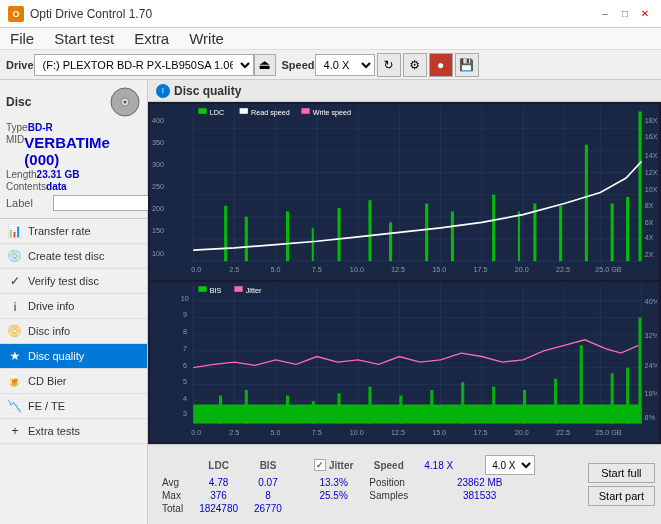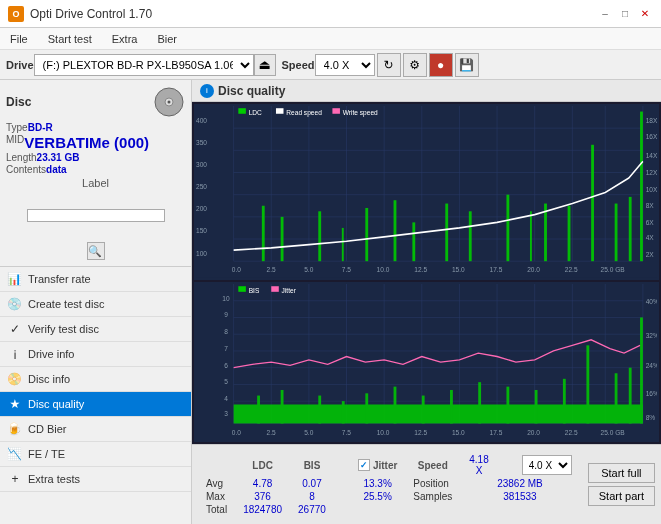--- a/index.html
+++ b/index.html
@@ -9,44 +9,44 @@
     .titlebar { background: #fff; display: flex; align-items: center; justify-content: space-between; padding: 4px 8px; border-bottom: 1px solid #ccc; height: 28px; }
     .titlebar-left { display: flex; align-items: center; gap: 6px; }
     .titlebar-icon { width: 16px; height: 16px; background: #e87c00; border-radius: 2px; display: flex; align-items: center; justify-content: center; color: white; font-size: 9px; font-weight: bold; }
     .titlebar-title { font-size: 12px; color: #333; }
     .titlebar-controls { display: flex; gap: 4px; }
     .titlebar-btn { width: 16px; height: 16px; display: flex; align-items: center; justify-content: center; font-size: 10px; color: #666; cursor: pointer; }
     .titlebar-btn.close { color: #c00; }
 
     
     .menubar { background: #f8f8f8; display: flex; align-items: center; padding: 2px 4px; border-bottom: 1px solid #ddd; height: 22px; gap: 8px; }
-    .menu-item { padding: 2px 6px; font-size: 11px; color: #333; cursor: pointer; }
+    .menu-item { padding: 2px 6px; font-size: 15px; color: #333; cursor: pointer; }
 
     
     .drivebar { background: #f0f0f0; display: flex; align-items: center; padding: 3px 6px; border-bottom: 1px solid #ccc; height: 30px; }
     .drivebar-label { font-size: 11px; color: #333; font-weight: bold; }
     .drive-select { height: 22px; font-size: 11px; border: 1px solid #aaa; background: white; padding: 0 4px; flex: 1; max-width: 220px; }
     .drive-icon-btn { width: 22px; height: 22px; background: #e8e8e8; border: 1px solid #aaa; display: flex; align-items: center; justify-content: center; cursor: pointer; font-size: 13px; }
     .speed-label { font-size: 11px; color: #333; font-weight: bold; margin-left: 6px; }
     .speed-select { height: 22px; font-size: 11px; border: 1px solid #aaa; background: white; padding: 0 4px; width: 60px; }
     .toolbar-icon-btn { width: 24px; height: 24px; background: #e8e8e8; border: 1px solid #aaa; display: flex; align-items: center; justify-content: center; cursor: pointer; font-size: 12px; margin-left: 2px; }
 
     
     .main { display: flex; height: calc(524px - 80px); }
 
     
-    .sidebar { width: 192px; background: #f0f0f0; border-right: 1px solid #ccc; display: flex; flex-direction: column; }
+    .sidebar { width: 148px; background: #f0f0f0; border-right: 1px solid #ccc; display: flex; flex-direction: column; }
     .disc-info-panel { padding: 6px; border-bottom: 1px solid #ccc; }
     .disc-header { display: flex; align-items: center; justify-content: space-between; margin-bottom: 4px; }
     .disc-title { font-size: 12px; font-weight: bold; color: #333; }
     .disc-icon { width: 32px; height: 32px; }
     .disc-row { display: flex; margin-bottom: 1px; font-size: 10px; }
     .disc-row-label { color: #555; }
     .disc-row-value { color: #0000cc; font-weight: bold; }
-    .label-row { display: flex; align-items: center; gap: 20px; margin-top: 2px; flex-direction: column; }
+    .label-row { display: flex; align-items: center; gap: 20px; margin-top: 2px; }
     .label-input { flex: 1; height: 16px; border: 1px solid #aaa; font-size: 10px; padding: 0 2px; }
     .label-btn { width: 18px; height: 18px; background: #e8e8e8; border: 1px solid #aaa; display: flex; align-items: center; justify-content: center; cursor: pointer; font-size: 11px; }
 
     .nav-item { display: flex; align-items: center; padding: 5px 8px; cursor: pointer; font-size: 11px; color: #333; border-bottom: 1px solid #ddd; gap: 6px; }
     .nav-item.active { background: #0078d7; color: white; }
     .nav-icon { width: 14px; height: 14px; display: flex; align-items: center; justify-content: center; font-size: 12px; flex-shrink: 0; }
 
     
     .right-panel { flex: 1; display: flex; flex-direction: column; background: #1a1a2e; overflow: hidden; }
     .panel-header { background: #e8e8e8; display: flex; align-items: center; padding: 2px 8px; height: 22px; border-bottom: 1px solid #ccc; }
@@ -82,21 +82,21 @@
     <div class="titlebar-btn">–</div>
     <div class="titlebar-btn">□</div>
     <div class="titlebar-btn close">✕</div>
   </div>
 </div>
 
 <div class="menubar">
   <span class="menu-item">File</span>
   <span class="menu-item">Start test</span>
   <span class="menu-item">Extra</span>
-  <span class="menu-item">Bier</span>
+  <span class="menu-item">Write</span>
 </div>
 
 <div class="drivebar">
   <span class="drivebar-label">Drive</span>
   <select class="drive-select">
     <option>(F:)  PLEXTOR BD-R   PX-LB950SA 1.06</option>
   </select>
   <div class="drive-icon-btn">⏏</div>
   <span class="speed-label">Speed</span>
   <select class="speed-select">

